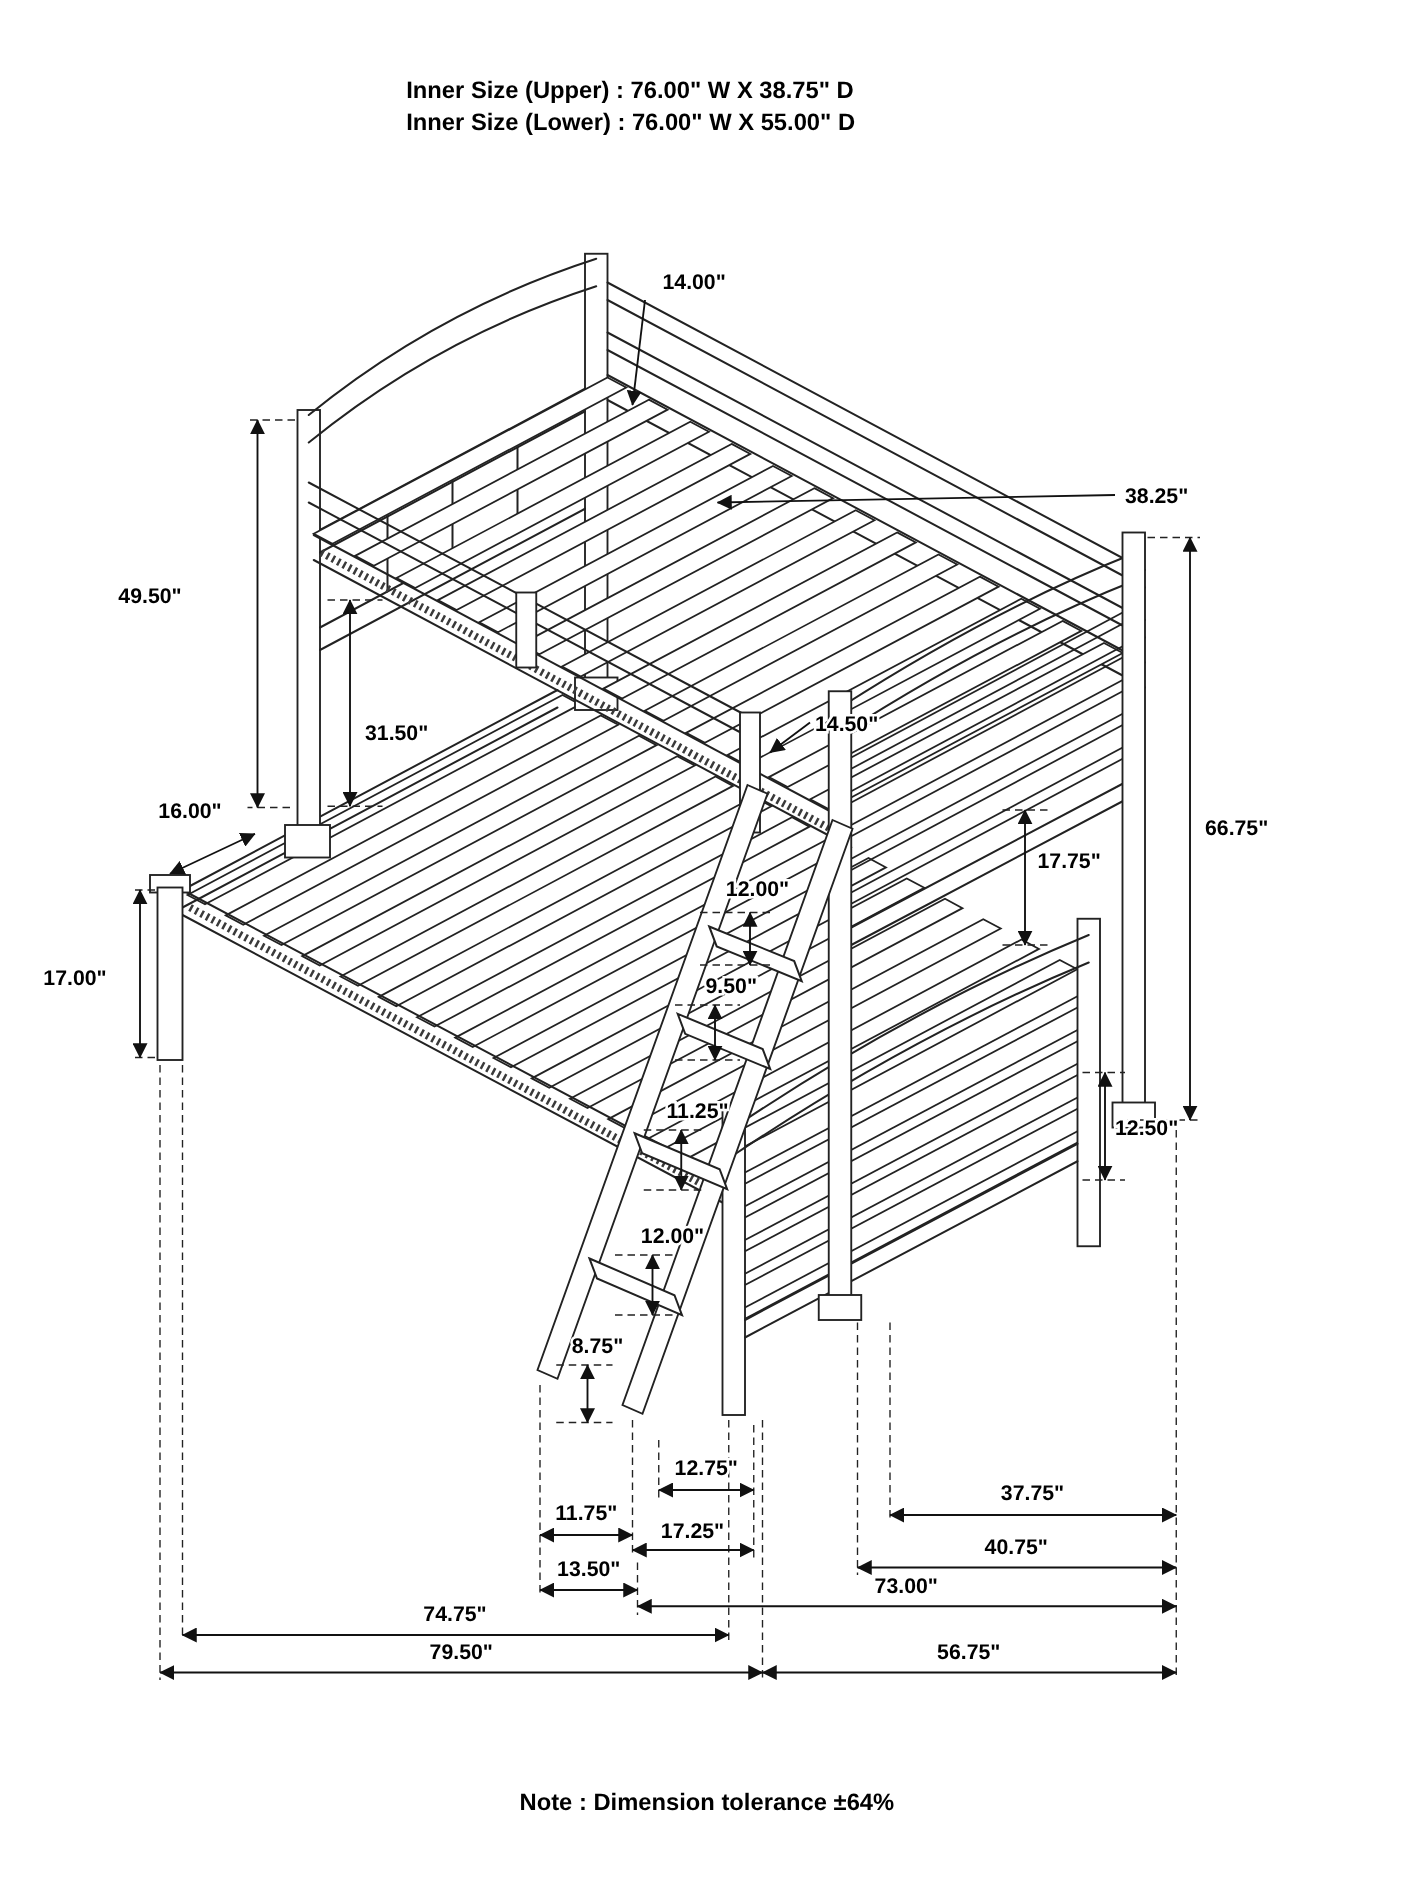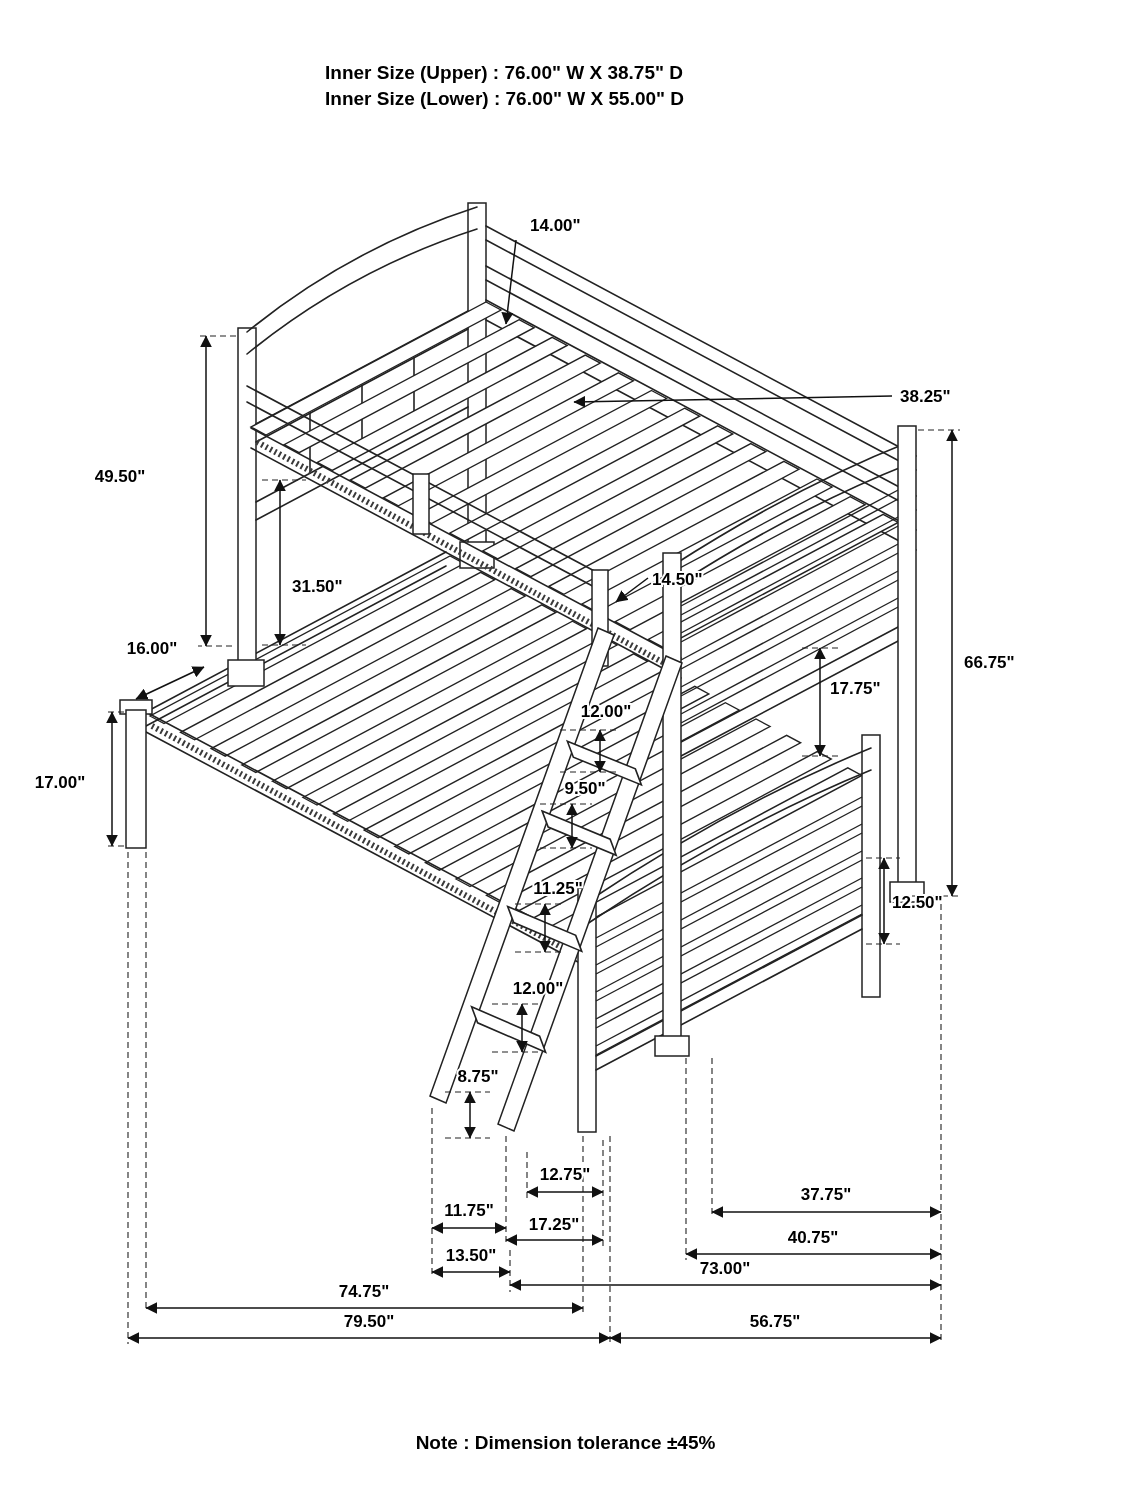--- a/index.html
+++ b/index.html
@@ -265,14 +265,14 @@
         <text class="dimtxt" x="813" y="1243" text-anchor="middle">40.75"</text>
         <text class="dimtxt" x="471" y="1261" text-anchor="middle">13.50"</text>
         <text class="dimtxt" x="725" y="1274" text-anchor="middle">73.00"</text>
         <text class="dimtxt" x="364" y="1297" text-anchor="middle">74.75"</text>
         <text class="dimtxt" x="369" y="1327" text-anchor="middle">79.50"</text>
         <text class="dimtxt" x="775" y="1327" text-anchor="middle">56.75"</text>
       </g>
     </g>
   </svg>
 
-  <div class="note">Note : Dimension tolerance ±45%</div>
+  <div class="note">Note : Dimension tolerance ±64%</div>
 </div>
 
 </body></html>

